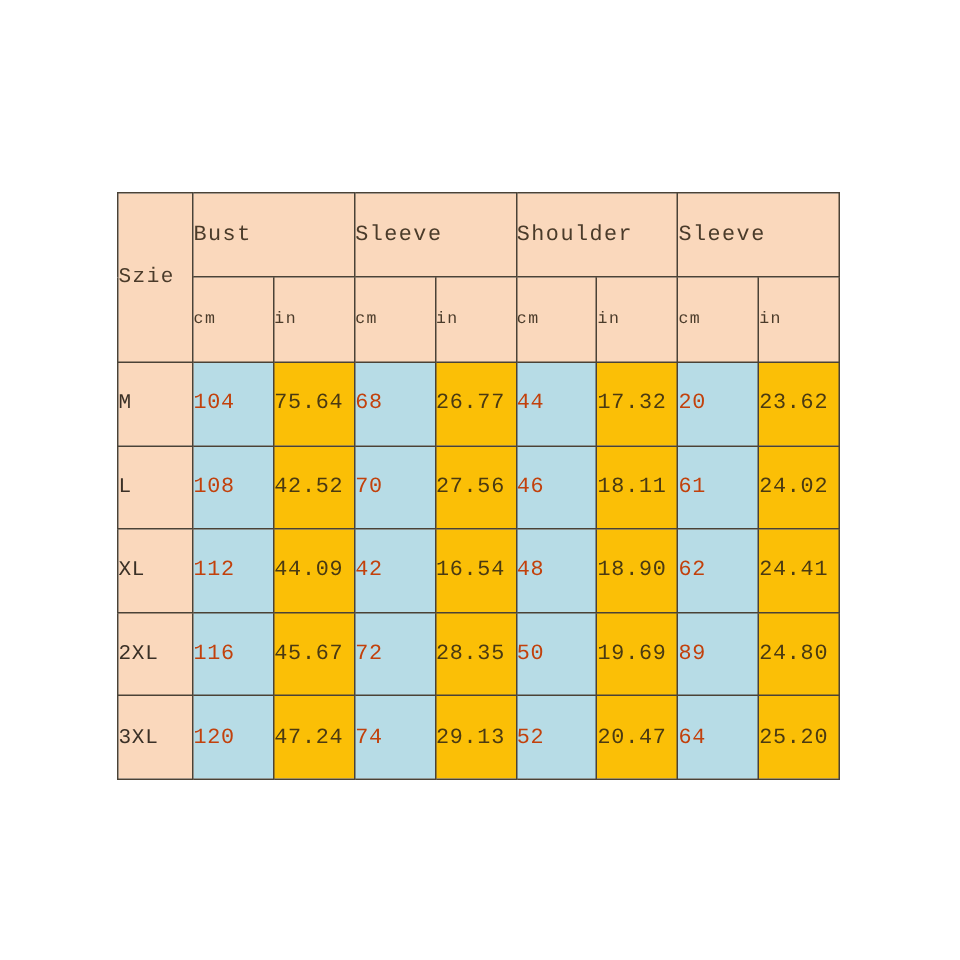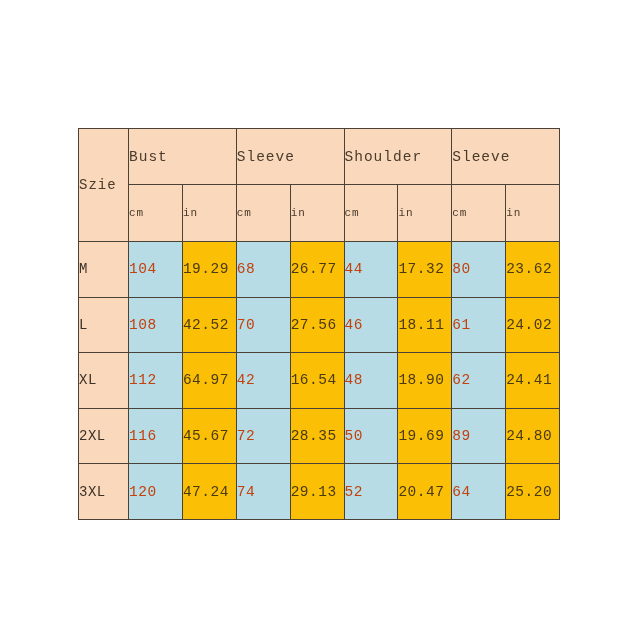--- a/index.html
+++ b/index.html
@@ -109,43 +109,43 @@
       <th class="hdr hdr-unit">cm</th>
       <th class="hdr hdr-unit">in</th>
       <th class="hdr hdr-unit">cm</th>
       <th class="hdr hdr-unit">in</th>
     </tr>
   </thead>
   <tbody>
     <tr class="data-row">
       <td class="cell-size">M</td>
       <td class="cell-cm">104</td>
-      <td class="cell-in">19.29</td>
+      <td class="cell-in">75.64</td>
       <td class="cell-cm">68</td>
       <td class="cell-in">26.77</td>
       <td class="cell-cm">44</td>
       <td class="cell-in">17.32</td>
-      <td class="cell-cm">80</td>
+      <td class="cell-cm">20</td>
       <td class="cell-in">23.62</td>
     </tr>
     <tr class="data-row">
       <td class="cell-size">L</td>
       <td class="cell-cm">108</td>
       <td class="cell-in">42.52</td>
       <td class="cell-cm">70</td>
       <td class="cell-in">27.56</td>
       <td class="cell-cm">46</td>
       <td class="cell-in">18.11</td>
       <td class="cell-cm">61</td>
       <td class="cell-in">24.02</td>
     </tr>
     <tr class="data-row">
       <td class="cell-size">XL</td>
       <td class="cell-cm">112</td>
-      <td class="cell-in">64.97</td>
+      <td class="cell-in">44.09</td>
       <td class="cell-cm">42</td>
       <td class="cell-in">16.54</td>
       <td class="cell-cm">48</td>
       <td class="cell-in">18.90</td>
       <td class="cell-cm">62</td>
       <td class="cell-in">24.41</td>
     </tr>
     <tr class="data-row">
       <td class="cell-size">2XL</td>
       <td class="cell-cm">116</td>

